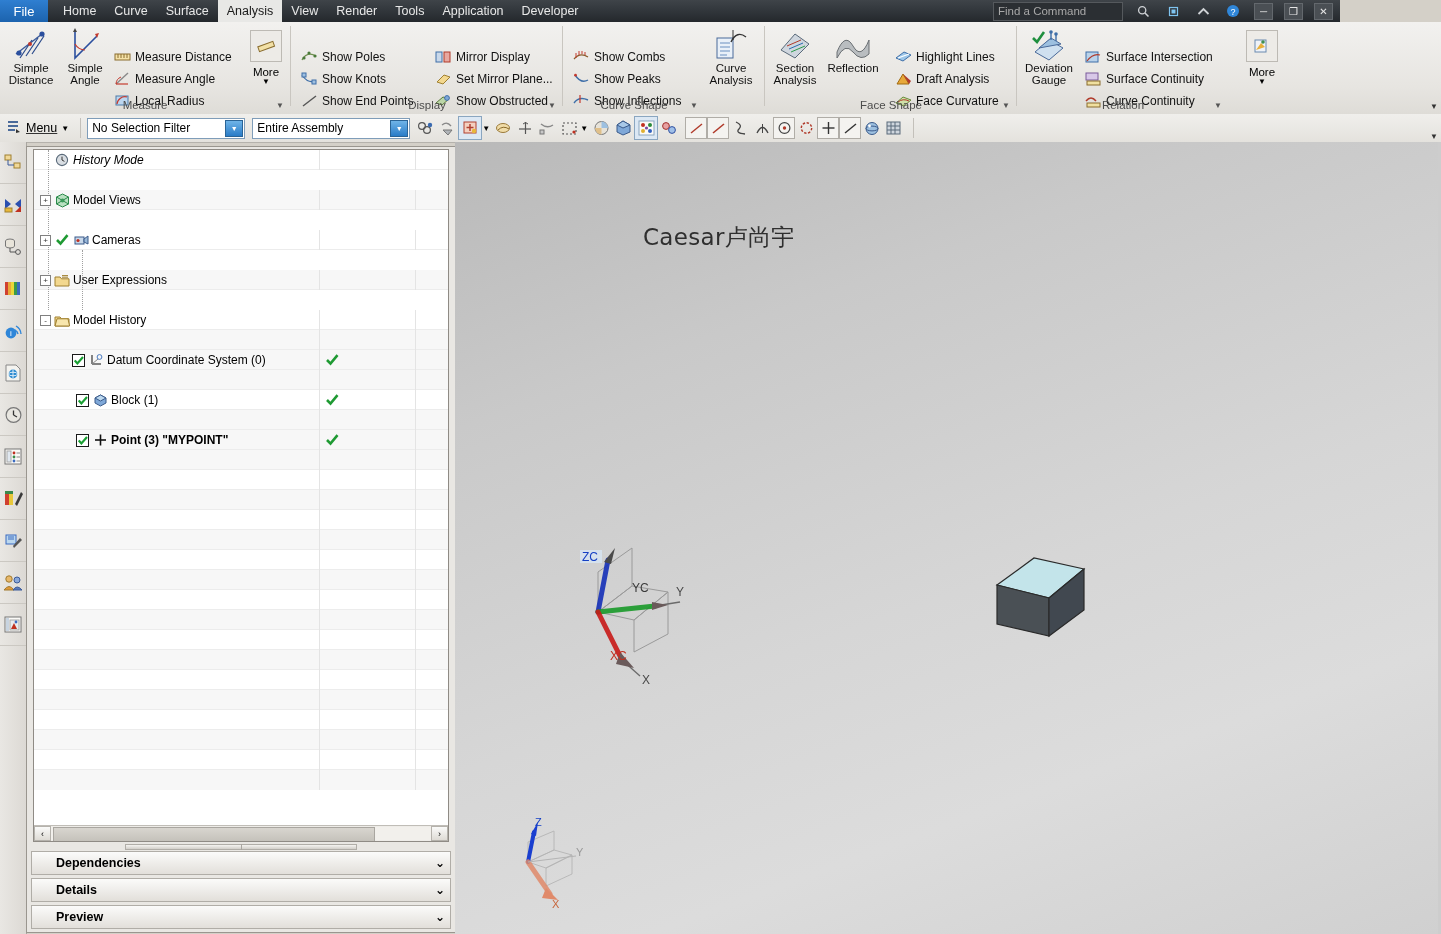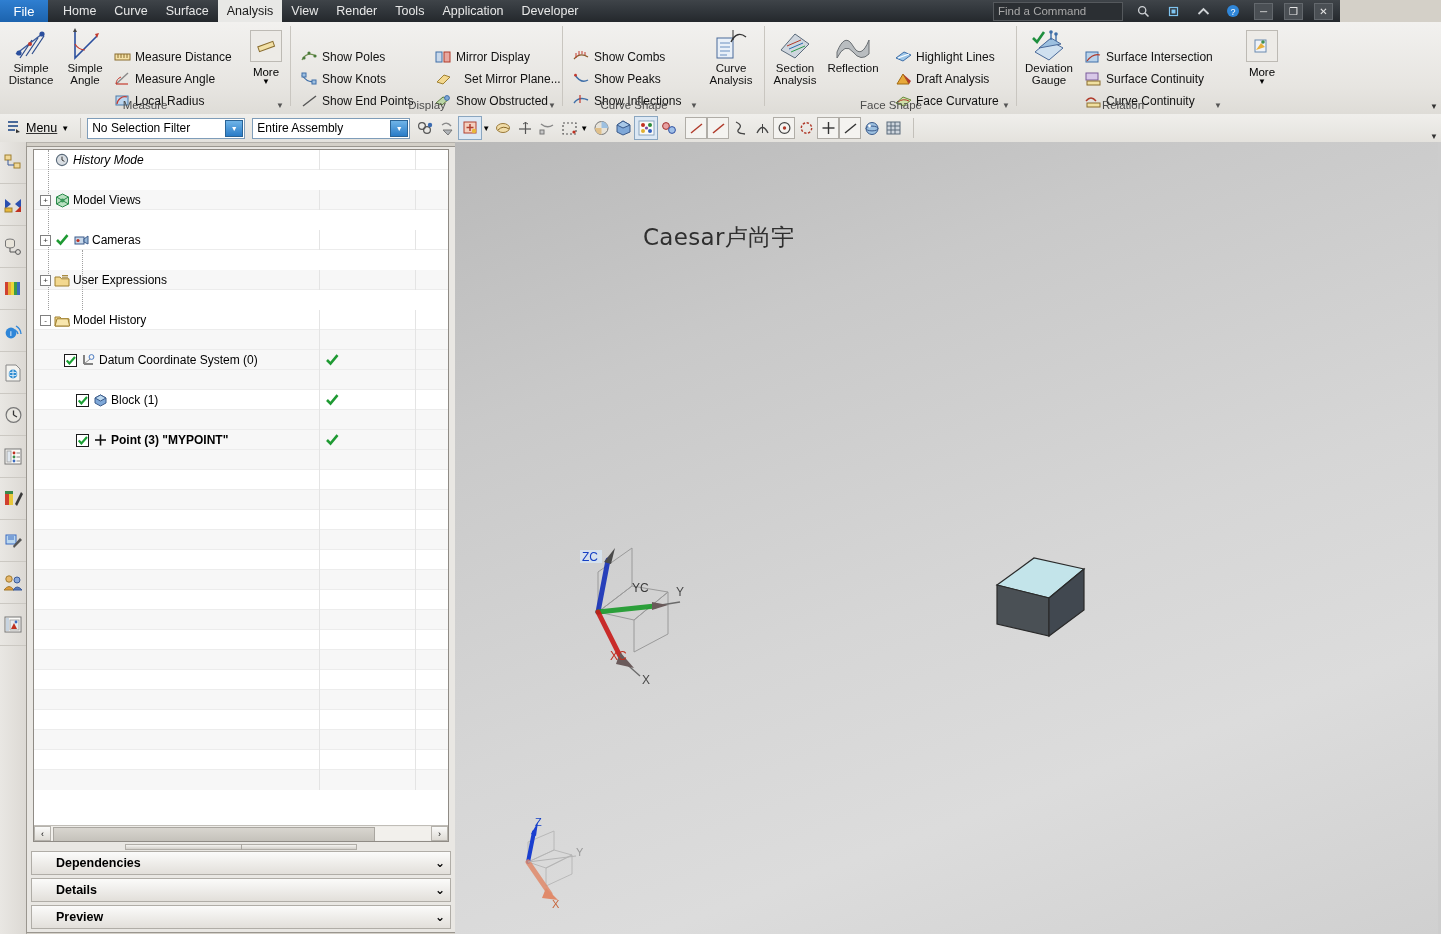--- a/index.html
+++ b/index.html
@@ -326,21 +326,21 @@
     </div>
     <div class="smallrow" style="left:142px;top:24px;">
       <span class="si">
         <svg width="17" height="14" viewBox="0 0 17 14">
             <rect x="1" y="2" width="6" height="10" fill="#c9d8ea" stroke="#3f6fa8"></rect>
             <rect x="9" y="2" width="6" height="10" fill="#e8a8a0" stroke="#b03a2a"></rect>
           </svg>
       </span>
       <span>Mirror Display</span>
     </div>
-    <div class="smallrow" style="left:142px;top:46px;gap:8px;">
+    <div class="smallrow" style="left:142px;top:46px;">
       <span class="si">
         <svg width="17" height="14" viewBox="0 0 17 14">
             <polygon points="2,10 9,3 15,5 8,12" fill="#f3d88f" stroke="#a08030"></polygon>
           </svg>
       </span>
       <span>Set Mirror Plane...</span>
     </div>
     <div class="smallrow" style="left:142px;top:68px;">
       <span class="si">
         <svg width="17" height="14" viewBox="0 0 17 14">
@@ -891,21 +891,21 @@
               </svg>
           </span>
           <span>Model History</span>
         </div>
       </div>
 
       <div class="trow alt" style="top:100px;">
         <div class="rowline"></div>
         <div class="cellsep" style="left:285px;"></div>
           <div class="cellsep" style="left:381px;"></div>
-        <div class="tname" style="padding-left:30px;">
+        <div class="tname" style="padding-left:38px;">
           <span class="cbox">
             <svg width="10" height="9" viewBox="0 0 10 9">
                 <path d="M0.8 4.4 l2.6 3 l5.6 -6.4" fill="none" stroke="#19a033" stroke-width="2.2"></path>
               </svg>
           </span>
           <span class="ticon">
             <svg width="15" height="14" viewBox="0 0 15 14">
                 <line x1="3" y1="11" x2="3" y2="2" stroke="#333" stroke-width="1.2"></line>
                 <line x1="3" y1="11" x2="12" y2="11" stroke="#333" stroke-width="1.2"></line>
                 <line x1="3" y1="11" x2="9" y2="6" stroke="#888" stroke-width="1"></line>

